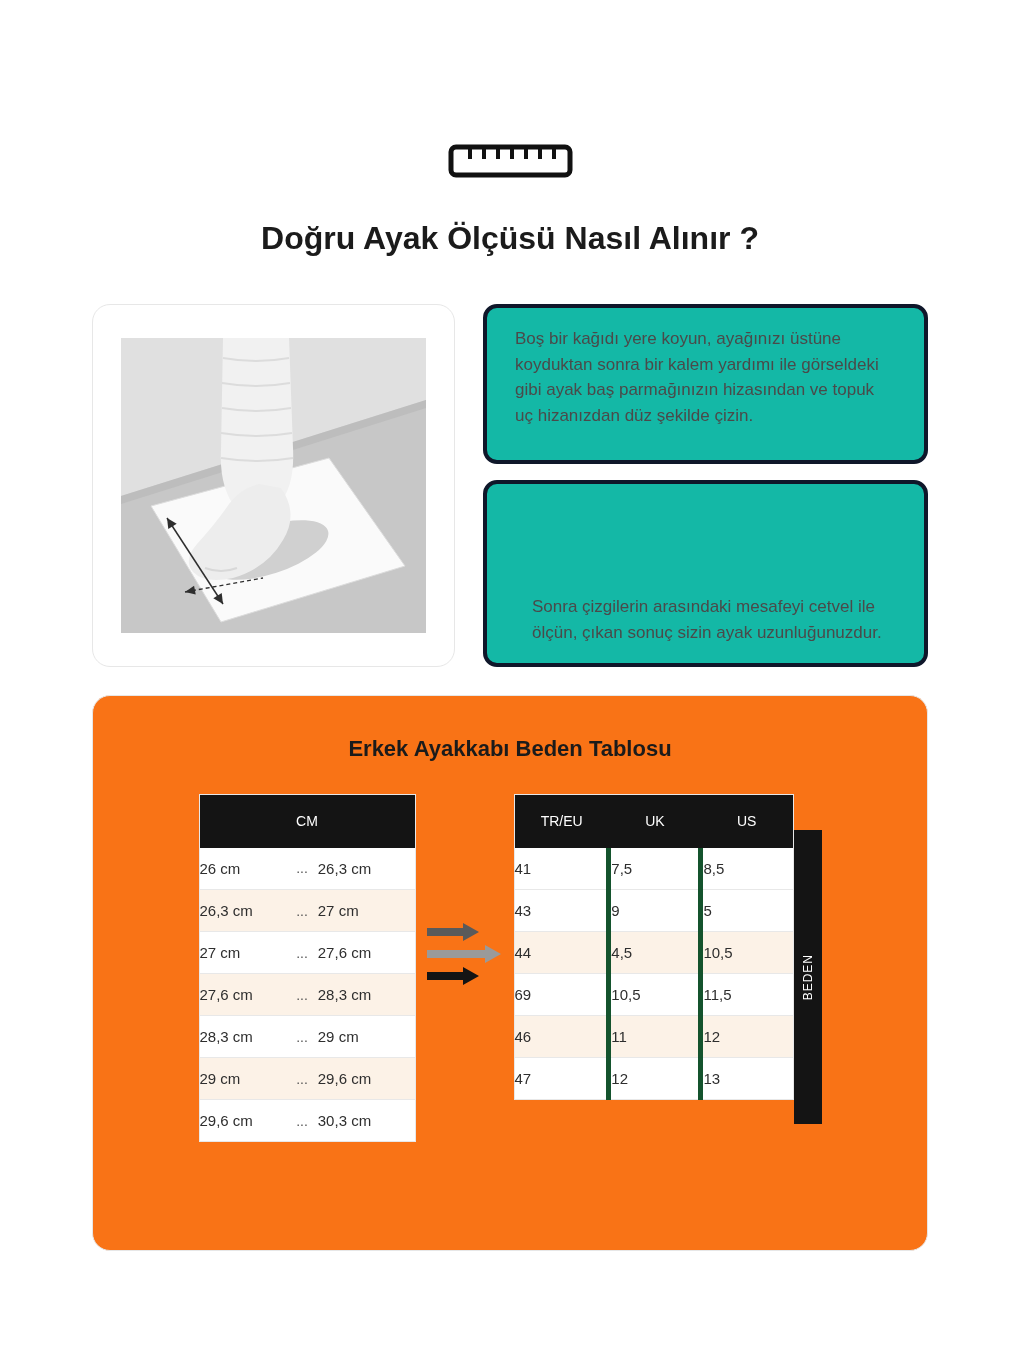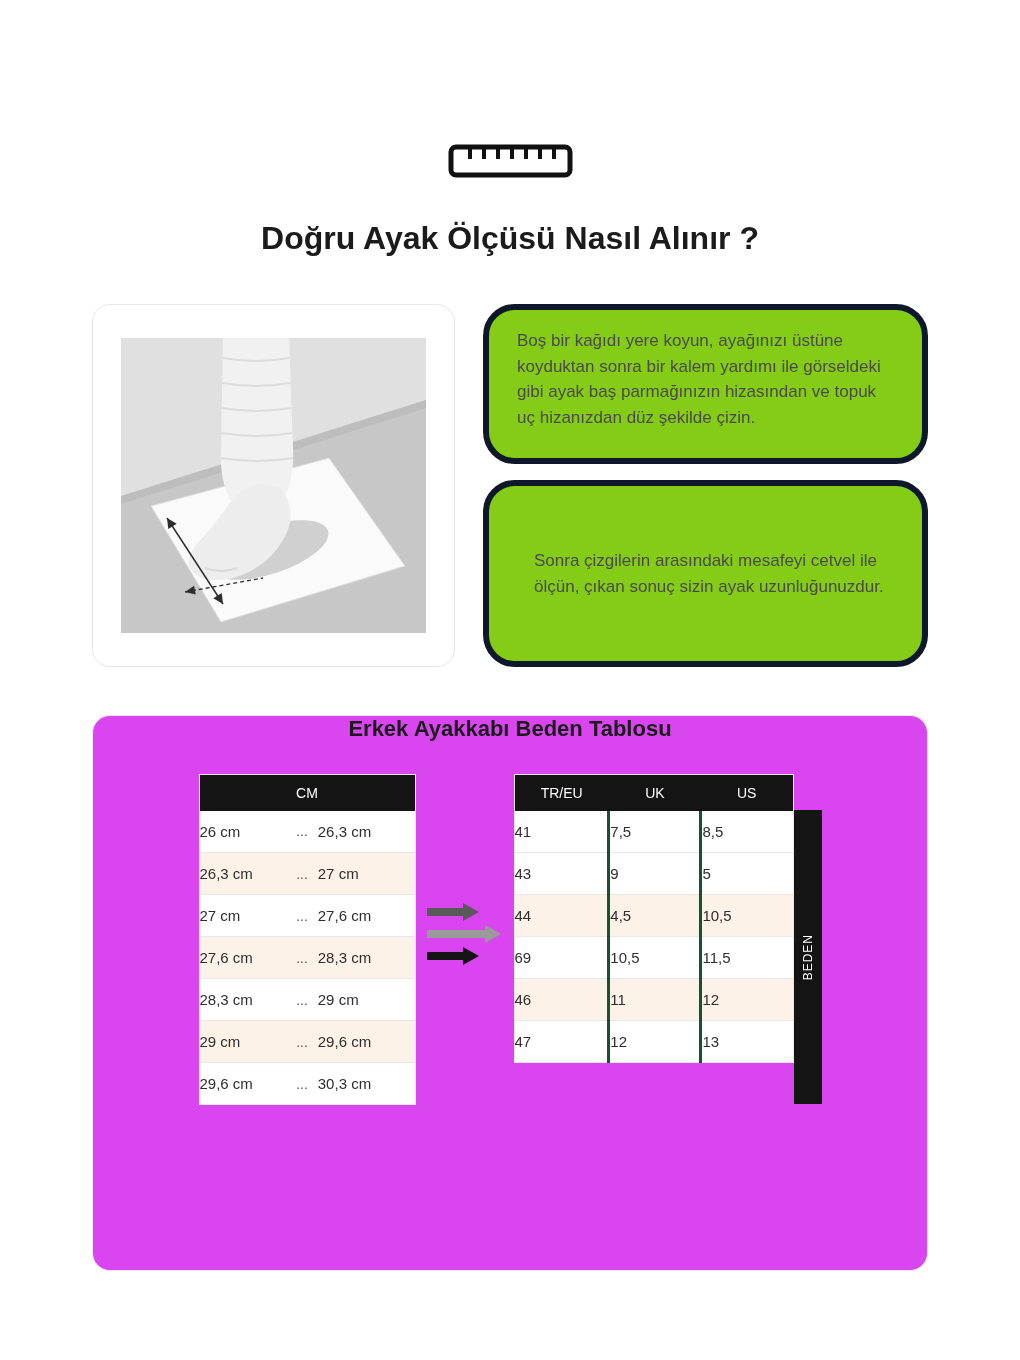--- a/index.html
+++ b/index.html
@@ -38,77 +38,78 @@
     border-radius:18px;
     display:flex; align-items:center; justify-content:center;
     background:#fff;
   }
   .photo-frame { width:305px; height:295px; overflow:hidden; }
   .right-col {
     width:445px; height:363px;
     display:flex; flex-direction:column; gap:16px;
   }
   .info-card {
-    border:6px solid #0f172a;
-    border-radius:32px;
+    border:4px solid #0f172a;
+    border-radius:14px;
     padding:18px 28px;
     font-size:17px;
     line-height:1.5;
     color:#4a4a4a;
-    background:#84cc16;
+    background:#14b8a6;
   }
   .info-card.first { height:160px; }
-  .info-card.second { flex:1; display:flex; align-items:center;padding-left:45px; }
+  .info-card.second { flex:1; display:flex; align-items:flex-end;padding-left:45px; }
 
   
   .chart-card {
     width:836px;
-    margin:48px auto 0;
+    margin:28px auto 0;
     height:556px;
     border:1px solid #e7e7e7;
     border-radius:18px;
-    background:#d946ef;
+    padding-top:40px;
+    background:#f97316;
   }
   .chart-title {
     text-align:center;
     font-size:22px;
     font-weight:700;
     color:#1b1b1b;
   }
   .tables-row {
     margin-top:32px;
     display:flex;
     justify-content:center;
     align-items:flex-start;
   }
 
   table { border-collapse:collapse; font-size:15px; color:#2e2e2e; background:#fff; }
   th {
     background:#141414;
     color:#ffffff;
     font-weight:400;
     font-size:14px;
-    height:36px;
+    height:53px;
     text-align:center;
   }
   td { height:42px; text-align:left; }
 
   .cm-table { width:217px; border:1px solid #e8e8e8; }
   .cm-table td { border-bottom:1px solid #e8e8e8; }
   .cm-table td.dots { color:#555; font-size:14px; }
 
   .arrows-box {
     width:98px;
     margin-top:128px;
     display:flex; justify-content:center;
   }
 
   .size-wrap { position:relative; padding-right:28px; }
   .size-table { width:280px; border:1px solid #e8e8e8; }
-  .size-table td { border-bottom:1px solid #e8e8e8; border-left:3px solid #14532d; }
+  .size-table td { border-bottom:1px solid #e8e8e8; border-left:5px solid #14532d; }
   .size-table td:first-child { border-left:none; }
 
   tr.alt td { background:#fcf2e7; }
 
   .beden-bar {
     position:absolute;
     left:280px; top:36px;
     width:28px; height:294px;
     background:#141414;
     display:flex; align-items:center; justify-content:center;

